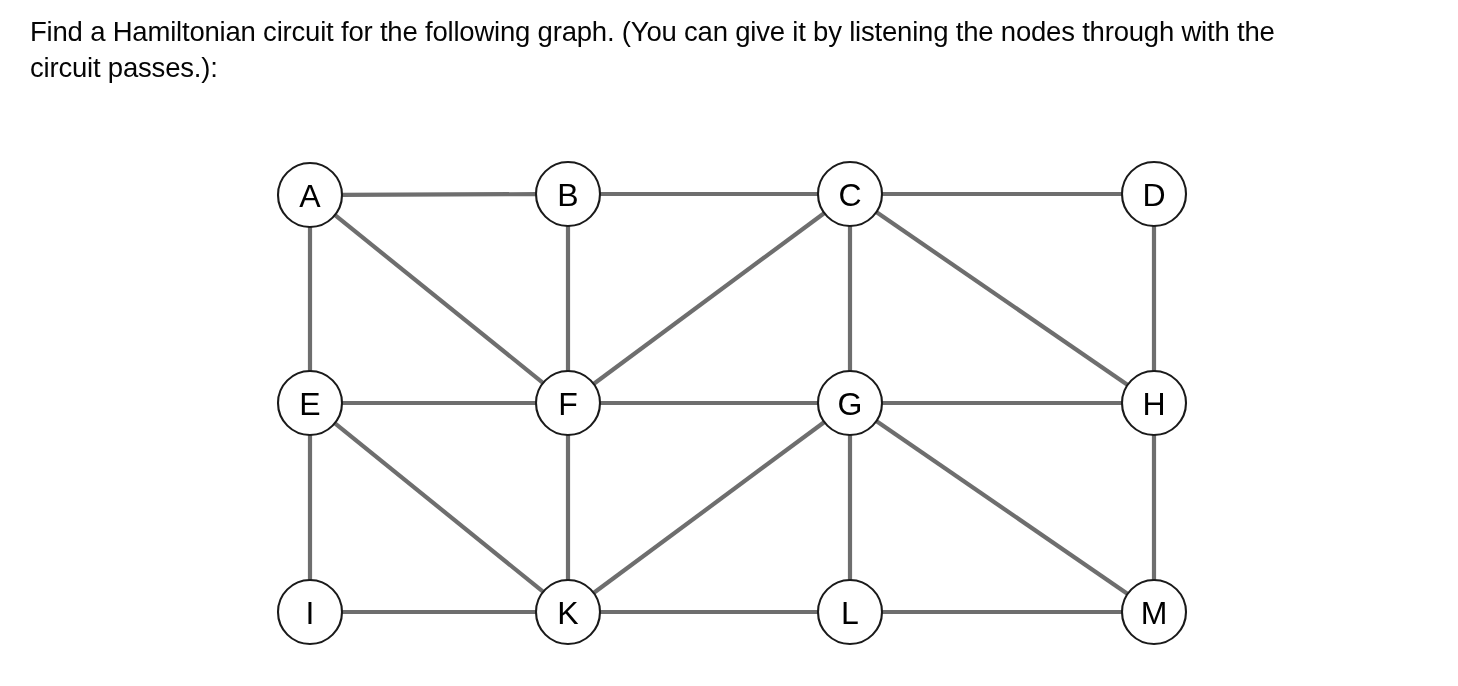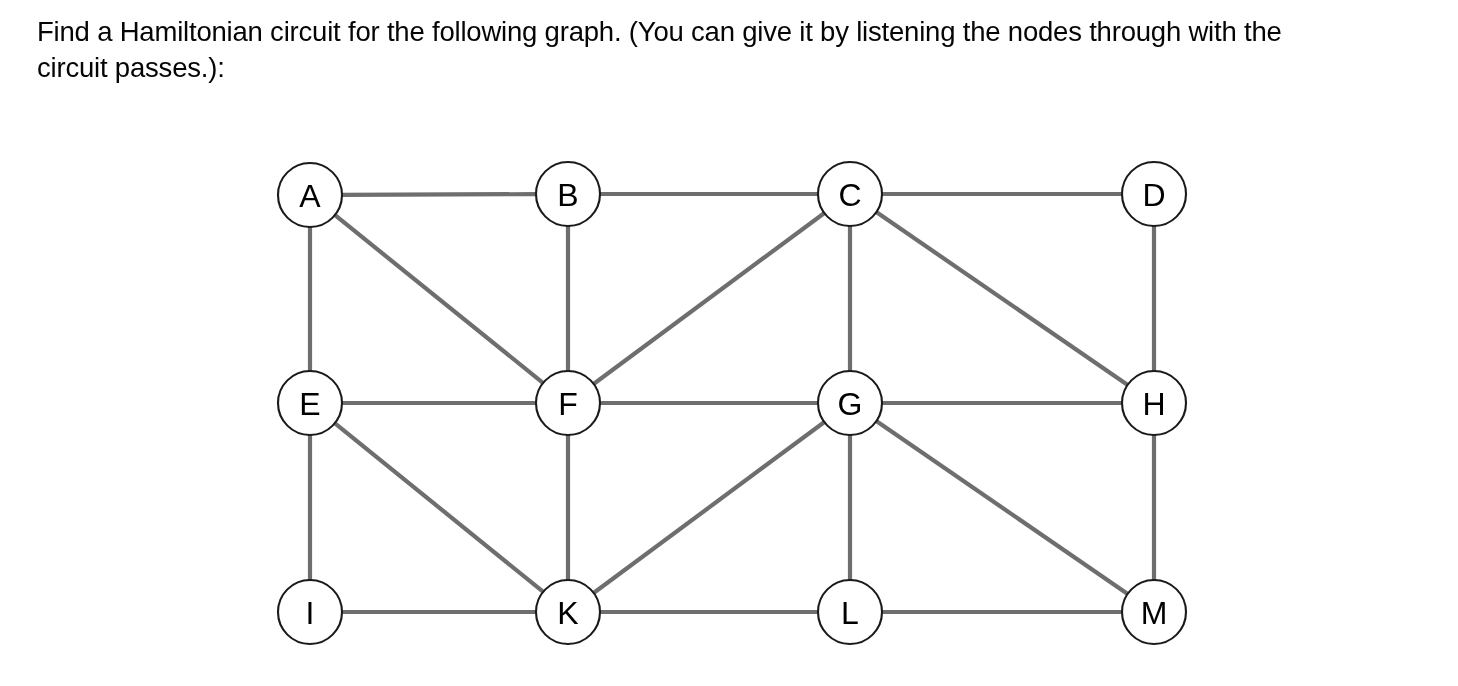--- a/index.html
+++ b/index.html
@@ -25,21 +25,20 @@
     position: absolute;
     left: 30px;
     top: 14px;
     width: 1310px;
     font-size: 27.5px;
     line-height: 1.32;
     letter-spacing: -0.2px;
     color: #050505;
     font-family: "Liberation Sans", sans-serif;
     white-space: pre-wrap;
-    margin-left: 7px;
   }
   #graph-figure {
     position: absolute;
     left: 0;
     top: 0;
     width: 1458px;
     height: 686px;
   }
   svg#graph-svg {
     display: block;

